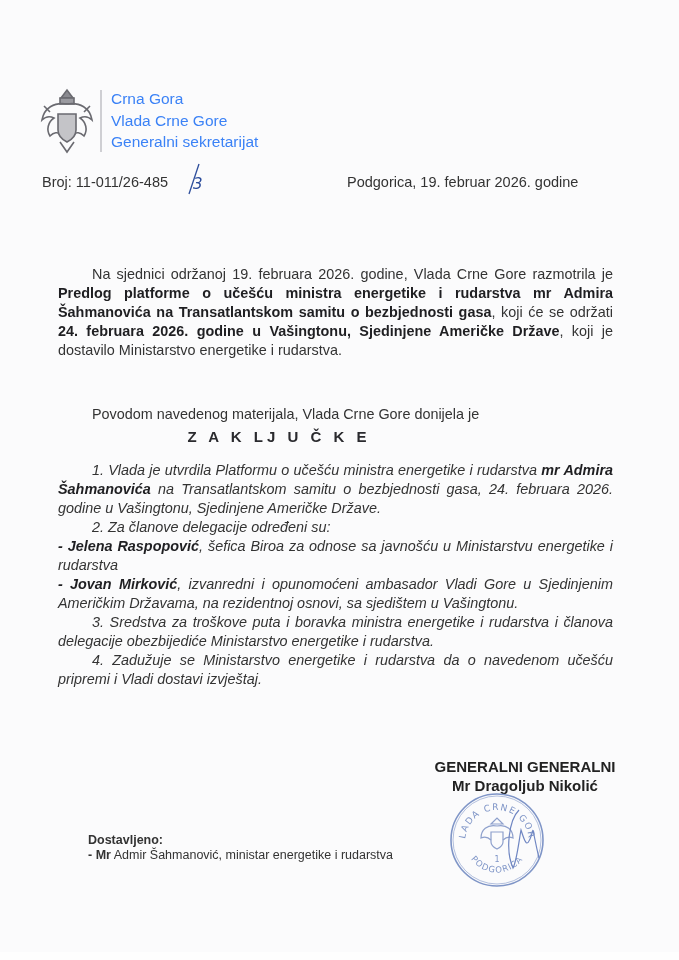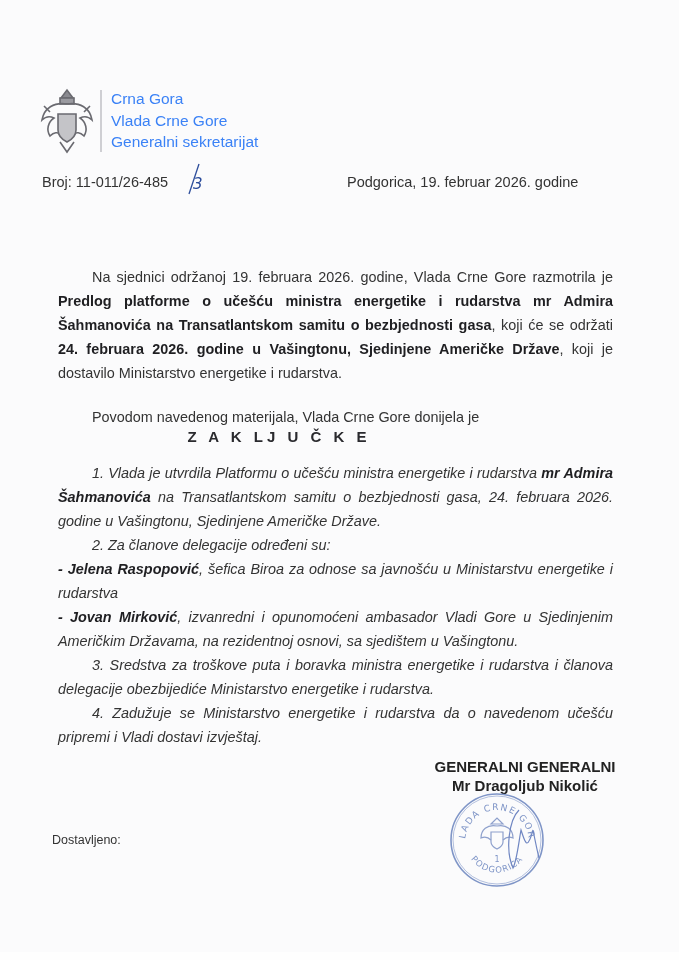--- a/index.html
+++ b/index.html
@@ -14,33 +14,33 @@
     .page-bottom { position: absolute; left: 0; top: 952px; width: 679px; height: 8px; background: #fefefe; }
     .crest { position: absolute; left: 36px; top: 86px; width: 62px; height: 70px; }
     .header-divider { position: absolute; left: 100px; top: 90px; width: 2px; height: 62px; background: #cfcfd3; }
     .header-lines { position: absolute; left: 111px; top: 88px; font-size: 15.5px; line-height: 21.5px; color: #3b82f6; }
     .header-lines div { white-space: nowrap; }
     .broj { position: absolute; left: 42px; top: 174px; font-size: 14.5px; color: #333; white-space: nowrap; }
     .broj-hand { position: absolute; left: 185px; top: 162px; width: 26px; height: 34px; }
     .broj-hand-text { position: absolute; left: 193px; top: 175px; font-size: 15px; color: #2a4b9a; font-family: "DejaVu Sans", sans-serif; font-style: italic; }
     .place-date { position: absolute; left: 347px; top: 174px; font-size: 14.5px; color: #333; white-space: nowrap; }
 
-    .body-text { position: absolute; left: 58px; width: 555px; font-size: 14.4px; line-height: 24px; color: #333; text-align: justify; }
+    .body-text { position: absolute; left: 58px; width: 555px; font-size: 14.4px; line-height: 19px; color: #333; text-align: justify; }
     .body-text b { color: #1f1f22; font-weight: bold; }
     .indent { text-indent: 34px; }
     .p1 { top: 265px; }
     .p2 { top: 405px; }
     .heading { position: absolute; left: 0; width: 558px; top: 428px; text-align: center; font-weight: bold; font-size: 15px; letter-spacing: 4px; color: #2a2a2e; }
     .list { top: 461px; font-style: italic; }
     .list .item { margin: 0; }
 
     .signature { position: absolute; left: 405px; top: 757px; width: 240px; text-align: center; font-weight: bold; font-size: 15px; line-height: 19px; color: #222; }
     .stamp { position: absolute; left: 447px; top: 790px; width: 100px; height: 100px; }
     .delivered { position: absolute; left: 52px; top: 833px; font-size: 12.5px; line-height: 15px; color: #333; }
-    .delivered b { font-weight: normal; }
+    .delivered b { font-weight: bold; margin-left: 36px; }
   </style>
 </head>
 <body>
 
 <div class="page-bottom"></div>
 
 <svg class="crest" viewBox="0 0 62 70">
   <g fill="none" stroke="#6a6a70" stroke-width="1.6">
     <path d="M25 12 L31 4 L37 12 Z" fill="#8a8a90"></path>
     <rect x="24" y="12" width="14" height="6" fill="#9a9aa0"></rect>
@@ -104,13 +104,14 @@
   </g>
   <text x="50" y="72" font-family="DejaVu Sans, sans-serif" font-size="8" fill="#7f95c7" text-anchor="middle">1</text>
   <text font-family="DejaVu Sans, sans-serif" font-size="8.5" fill="#7f95c7" letter-spacing="1">
     <textPath href="#arcBot" startOffset="50%" text-anchor="middle">PODGORICA</textPath>
   </text>
   <path d="M72 20 C62 30 58 60 66 78 C70 70 72 50 74 40 C78 52 80 62 86 40 C88 50 90 60 92 68" fill="none" stroke="#6f86c2" stroke-width="1.2"></path>
 </svg>
 
 <div class="delivered">
   <div><b>Dostavljeno:</b></div>
+  <div><b>- Mr</b><span> Admir Šahmanović, ministar energetike i rudarstva</span></div>
 </div>
 
 </body></html>

